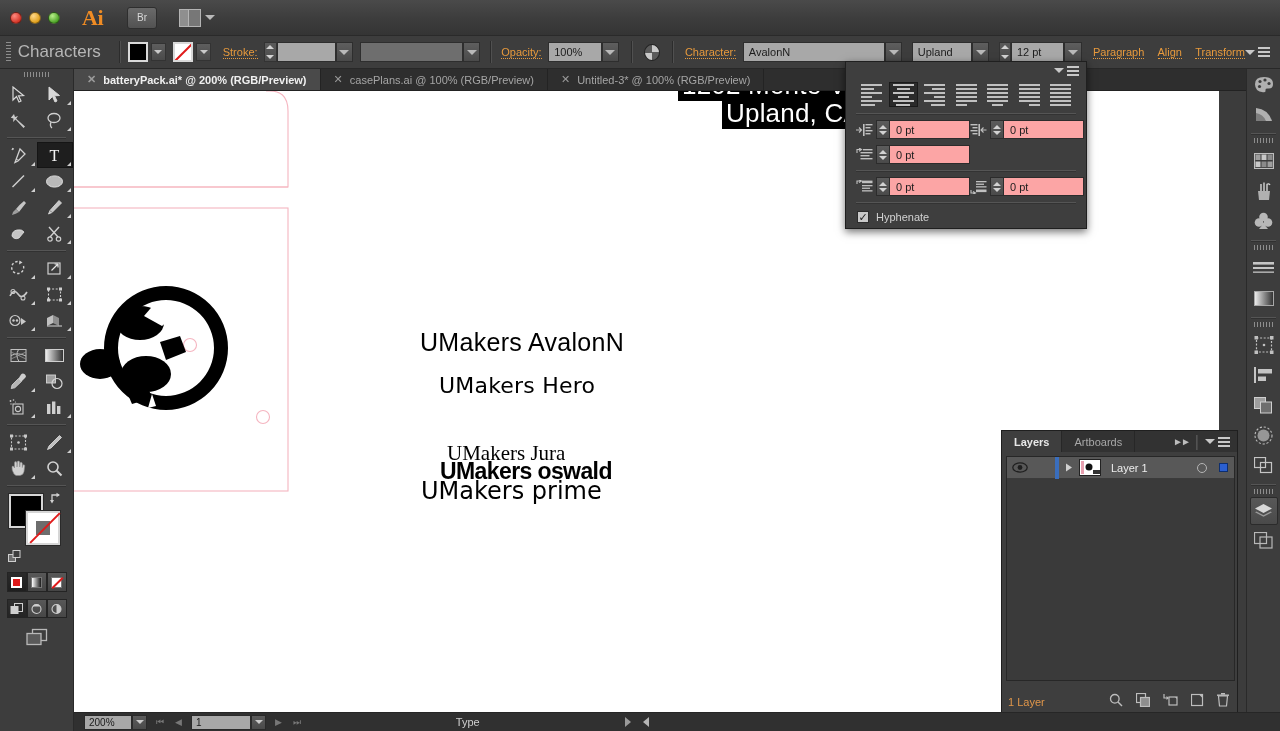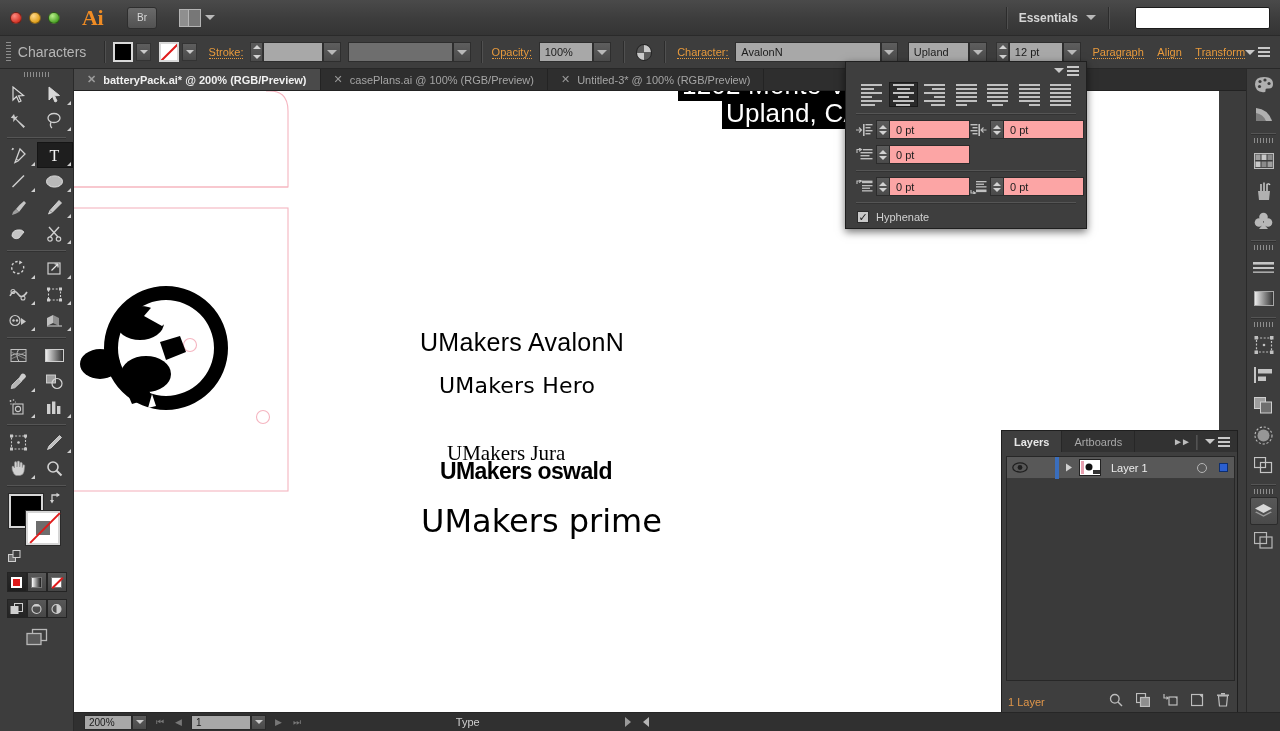--- a/index.html
+++ b/index.html
@@ -56,21 +56,21 @@
   }
 
   
   .controlbar {
     position:absolute; left:0; top:36px; width:1280px; height:33px;
     background:#3d3d3d; border-bottom:1px solid #282828;
     display:flex; align-items:center; font-size:11px; color:#cfcfcf;
   }
   .grip { width:5px; height:20px; margin:0 7px 0 6px;
     background: repeating-linear-gradient(to bottom, #8d8d8d 0 1px, #3d3d3d 1px 3px); }
-  .cb-label { color:#b6b6b6; font-size:14px; margin-right:10px; }
+  .cb-label { color:#b6b6b6; font-size:17px; margin-right:10px; }
   .cb-link {
     color:#e89a3c; font-size:11px; border-bottom:1px dotted #e89a3c;
     margin-right:0; cursor:pointer;
   }
   .swatch-grp { display:flex; align-items:center; gap:3px; }
   .swatch {
     width:20px; height:20px; border:2px solid #d9d9d9; background:#000;
   }
   .swatch.none { background:#fff; position:relative; overflow:hidden; }
   .swatch.none::after {
@@ -340,29 +340,20 @@
     </div>
     <div class="ai-logo">Ai</div>
     <div class="br-btn">Br</div>
     <div class="arrange-btn">
       <div class="arrange-ico">
           <i></i>
           <i></i>
         </div>
       <div class="caret-dn"></div>
     </div>
-    <div class="tb-right">
-      <div class="sep-v"></div>
-      <div class="essentials">
-        <span>Essentials</span>
-        <span class="caret-dn"></span>
-      </div>
-      <div class="sep-v"></div>
-      <div class="searchbox"></div>
-    </div>
   </div>
 
   <div class="controlbar">
     <div class="grip"></div>
     <span class="cb-label">Characters</span>
 
     <div class="sep-v" style="margin:0 8px"></div>
 
     <div class="swatch-grp">
       <div class="swatch"></div>
@@ -768,21 +759,21 @@
         </g>
       </svg>
 
       <div class="sel-text" style="left:604px; top:-21px; font-size:26px; letter-spacing:.2px;">1202 Monte Vista Ave #11</div>
       <div class="sel-text" style="left:648px; top:7px; font-size:26px; letter-spacing:.2px;">Upland, CA 91786</div>
 
       <div class="art-text" style="left:346px; top:237px; font-size:25px; font-family:'Liberation Sans',sans-serif; letter-spacing:.3px;">UMakers AvalonN</div>
       <div class="art-text" style="left:365px; top:282px; font-size:22px; font-family:'DejaVu Sans',sans-serif; letter-spacing:.2px;">UMakers Hero</div>
       <div class="art-text" style="left:373px; top:350px; font-size:21px; font-family:'Liberation Serif',serif;">UMakers Jura</div>
       <div class="art-text" style="left:366px; top:367px; font-size:23px; font-weight:bold; font-family:'Liberation Sans',sans-serif; letter-spacing:-0.6px;">UMakers oswald</div>
-      <div class="art-text" style="left:347px; top:411px; font-size:32px; font-family:'DejaVu Sans',sans-serif;">UMakers prime</div>
+      <div class="art-text" style="left:347px; top:386px; font-size:24px; font-family:'DejaVu Sans',sans-serif;">UMakers prime</div>
 
     </div>
 
     <div class="vscroll">
       <div class="arrow-up"></div>
       <div class="vthumb"></div>
     </div>
   </div>
 
   <div class="para-panel">

